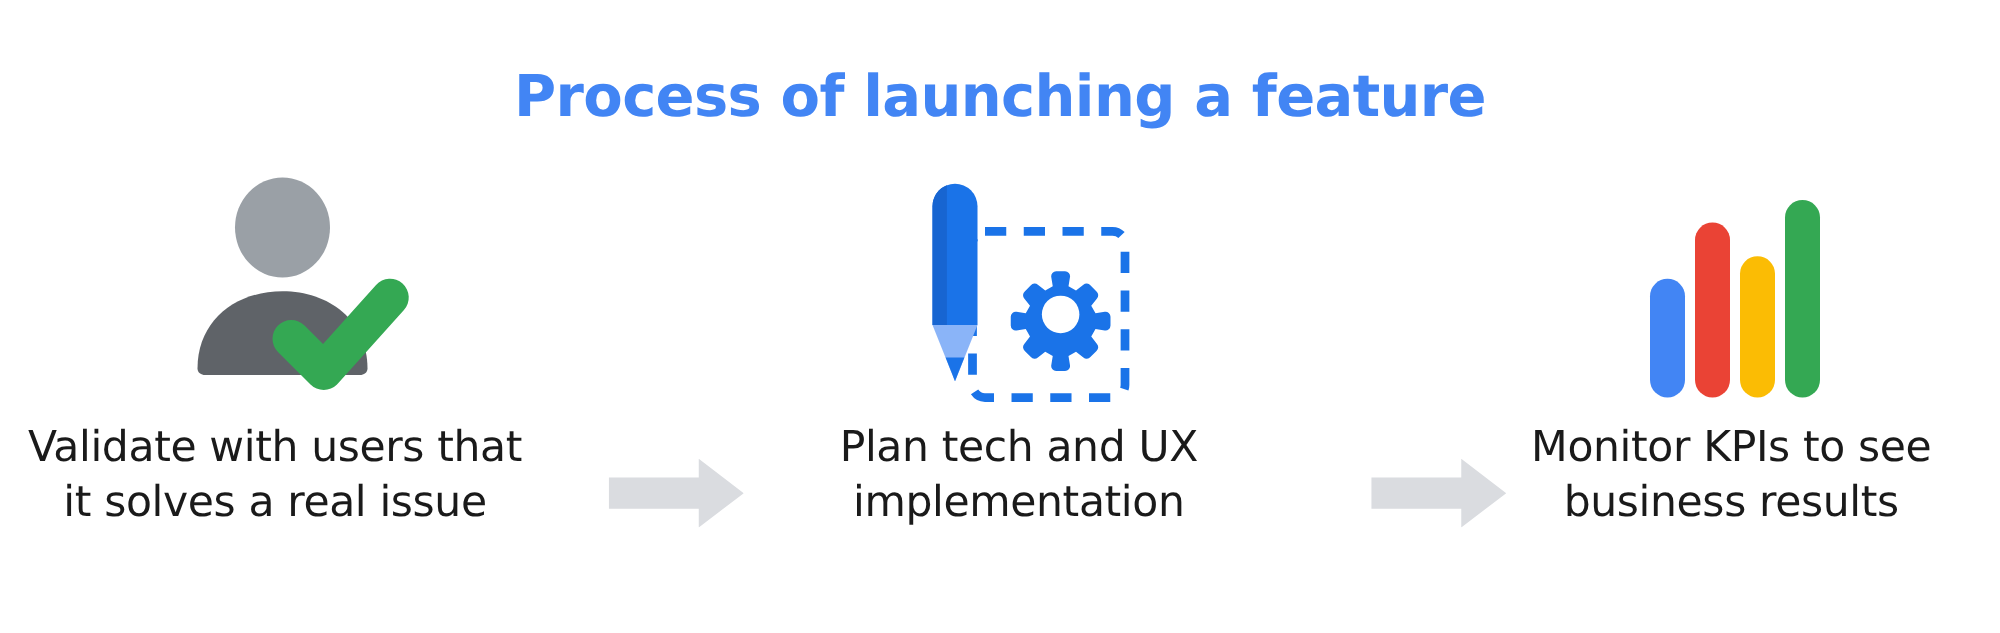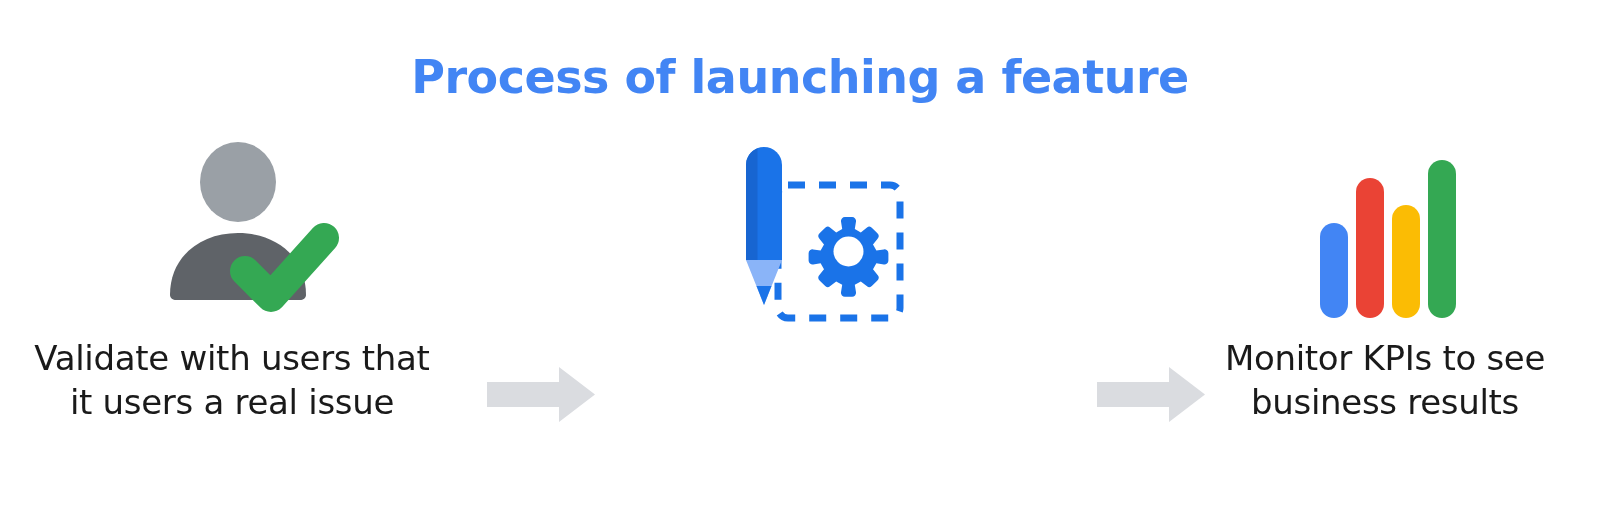--- a/index.html
+++ b/index.html
@@ -47,21 +47,21 @@
     width: 1600px;
     height: 320px;
   }
 
   .step {
     position: absolute;
     top: 0;
     width: 440px;
     height: 320px;
   }
-  #step-0 { left: 12px; padding-left: 28px; }
+  #step-0 { left: 0px; padding-left: 28px; }
   #step-1 { left: 595px; }
   #step-2 { left: 1165px; }
 
   .step-icon {
     position: relative;
     width: 440px;
     height: 190px;
   }
 
   .step-caption {
@@ -111,21 +111,21 @@
 
           <ellipse cx="78" cy="42" rx="38" ry="40" fill="#9AA0A6"></ellipse>
 
           <path d="M10 155 C10 116 41 93 78 93 C115 93 146 116 146 155 C146 158 143 160 140 160 L16 160 C13 160 10 158 10 155 Z" fill="#5F6368"></path>
 
           <path d="M85 131 L111 157 L164 98" stroke="#34A853" stroke-width="30" stroke-linecap="round" stroke-linejoin="round" fill="none"></path>
         </svg>
       </div>
       <div class="step-caption">
         <div>Validate with users that</div>
-        <div>it users a real issue</div>
+        <div>it solves a real issue</div>
       </div>
     </div>
 
     <div class="arrow" id="arrow-0">
       <svg width="108" height="55" viewBox="0 0 108 55">
         <path d="M0 15 L72 15 L72 0 L108 27.5 L72 55 L72 40 L0 40 Z" fill="#DADCE0"></path>
       </svg>
     </div>
 
     <div class="step" id="step-1">
@@ -141,20 +141,24 @@
           </g>
 
           <path d="M31 25 a18 18 0 0 1 36 0 L67 120 L31 120 Z" fill="#1A73E8"></path>
 
           <path d="M31 25 a18 18 0 0 1 11.5-16.8 L42.5 120 L31 120 Z" fill="#1765D1"></path>
 
           <path d="M31 120 L67 120 L49 165 Z" fill="#8AB4F8"></path>
 
           <path d="M41.5 146 L56.5 146 L49 165 Z" fill="#1A73E8"></path>
         </svg>
+      </div>
+      <div class="step-caption">
+        <div>Plan tech and UX</div>
+        <div>implementation</div>
       </div>
     </div>
 
     <div class="arrow" id="arrow-1">
       <svg width="108" height="55" viewBox="0 0 108 55">
         <path d="M0 15 L72 15 L72 0 L108 27.5 L72 55 L72 40 L0 40 Z" fill="#DADCE0"></path>
       </svg>
     </div>
 
     <div class="step" id="step-2">

